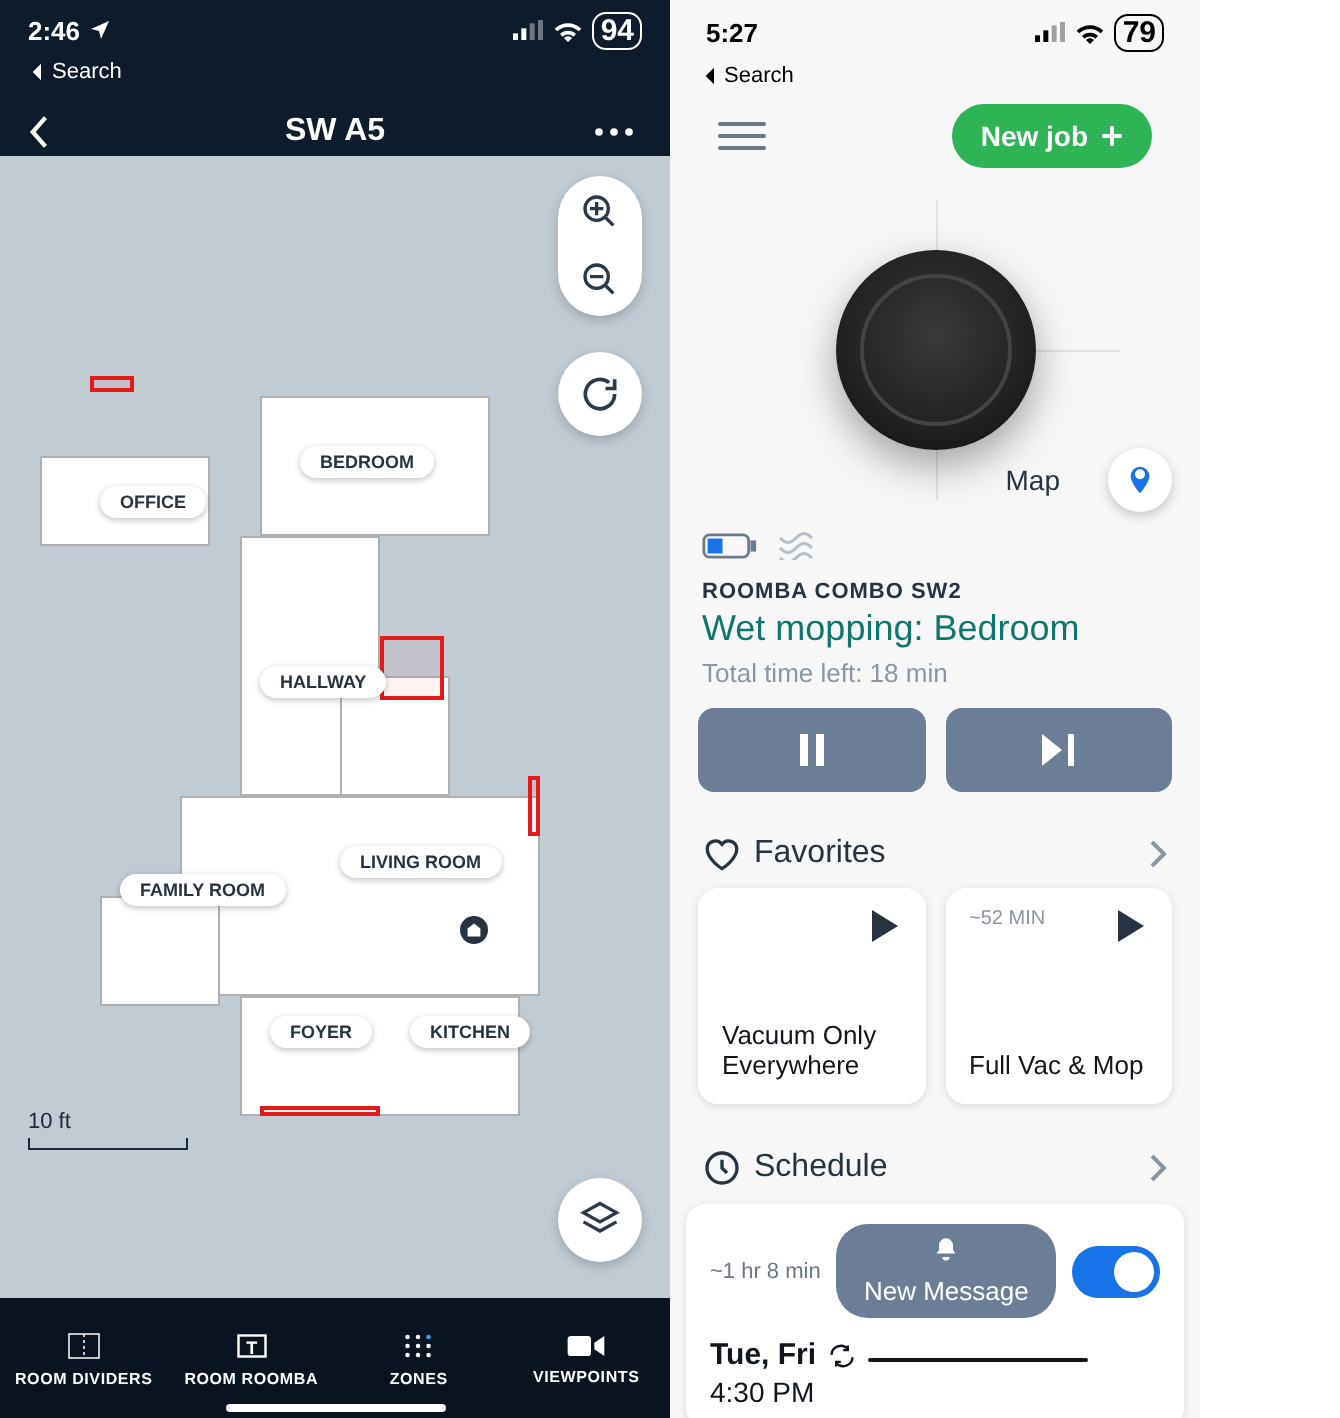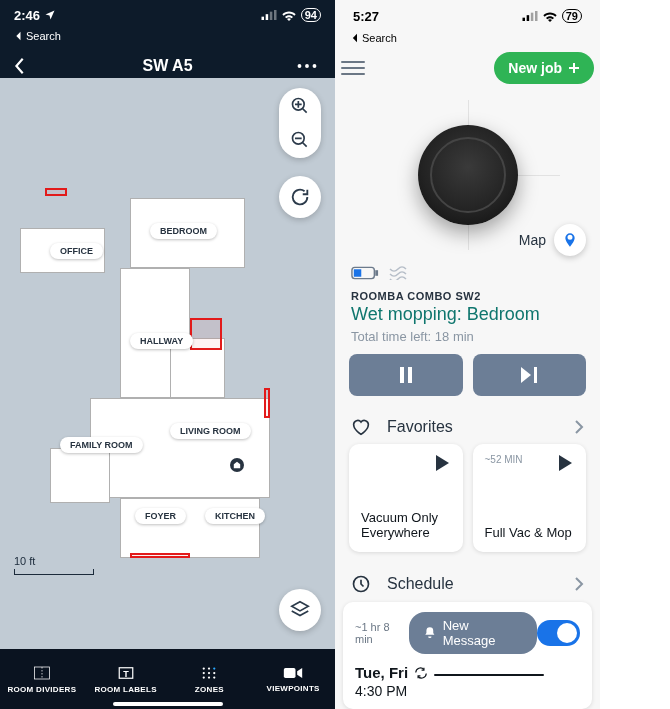--- a/index.html
+++ b/index.html
@@ -6,21 +6,21 @@
   body { font-family: -apple-system, Helvetica, Arial, sans-serif; width: 670px; height: 709px; display: flex; background: #fff; overflow: hidden; }
   .phone { height: 709px; position: relative; }
   .phone-left { width: 335px; background: #0d1b2a; }
   .phone-right { width: 265px; background: #f7f7f7; }
 
   
   .left-status { height: 30px; color: #fff; display: flex; align-items: center; padding: 0 14px; font-size: 13px; font-weight: 600; }
   .left-status .time { display: flex; align-items: center; gap: 4px; justify-content: center; }
   .left-status .spacer { flex: 1; }
   .left-status .right-icons { display: flex; align-items: center; gap: 4px; font-size: 12px; }
-  .batt-pill { border: 1px solid #fff; border-radius: 7px; padding: 0 3px; font-size: 11px; font-weight: 700; }
+  .batt-pill { border: 1px solid #fff; border-radius: 7px; padding: 0 3px; font-size: 15px; font-weight: 700; }
   .left-back { color: #fff; font-size: 11px; padding: 0 14px 4px; display: flex; align-items: center; gap: 4px; }
 
   .map-header { height: 40px; display: flex; align-items: center; justify-content: space-between; padding: 0 14px; color: #fff; }
   .map-header .title { font-size: 16px; font-weight: 600; flex: 1; text-align: center; }
   .map-header .chev, .map-header .dots { width: 24px; }
 
   .map-canvas { position: absolute; top: 78px; left: 0; right: 0; bottom: 60px; background: #c1cbd4; }
 
   .zoom-pill { position: absolute; right: 14px; top: 10px; width: 42px; background: #fff; border-radius: 21px; padding: 6px 0; display: flex; flex-direction: column; align-items: center; gap: 10px; box-shadow: 0 2px 6px rgba(0,0,0,.2); }
   .zoom-pill .zicon { width: 24px; height: 24px; display: flex; align-items: center; justify-content: center; color: #2b3a4a; }
@@ -37,59 +37,59 @@
   .scale-bar { width: 80px; height: 6px; border-left: 1px solid #1b2a3a; border-bottom: 1px solid #1b2a3a; border-right: 1px solid #1b2a3a; margin-top: 2px; }
 
   .left-tabs { position: absolute; left: 0; right: 0; bottom: 0; height: 60px; background: #0a1320; display: flex; }
   .left-tabs .tab { flex: 1; color: #fff; display: flex; flex-direction: column; align-items: center; justify-content: center; gap: 3px; font-size: 8px; font-weight: 600; letter-spacing: .3px; }
   .home-ind { position:absolute; left:50%; transform:translateX(-50%); bottom:3px; width:110px; height:4px; border-radius:2px; background:#fff; }
 
   
   .r-status { height: 32px; display: flex; align-items: center; padding: 0 18px; font-size: 13px; font-weight: 600; color: #000; }
   .r-status .sp { flex: 1; }
   .r-back { font-size: 11px; padding: 0 16px 2px; color: #000; display:flex; align-items:center; gap:4px;}
-  .r-top { padding: 6px 6px; display: flex; align-items: center; justify-content: space-between; }
+  .r-top { padding: 6px 24px; display: flex; align-items: center; justify-content: space-between; }
   .hamburger { width: 24px; height: 20px; display:flex; flex-direction:column; justify-content:space-between; padding:3px 0;}
   .hamburger span{height:2px; background:#6b7785; border-radius:1px;}
   .newjob { background: #2fb455; color: #fff; border-radius: 18px; padding: 8px 14px; font-size: 14px; font-weight: 600; display:flex; align-items:center; gap:6px;}
 
   .robot-zone { height: 170px; position: relative; display:flex; align-items:center; justify-content:center; }
   .robot-zone::before, .robot-zone::after { content:''; position:absolute; background:transparent; }
   .cross-v { position:absolute; top:10px; bottom:10px; left:50%; width:1px; background:#e2e2e2;}
   .cross-h { position:absolute; left:100px; right:40px; top:50%; height:1px; background:#e2e2e2;}
   .robot { width:100px; height:100px; border-radius:50%; background: radial-gradient(circle at 50% 42%, #3a3a3a 0%, #222 60%, #0c0c0c 100%); box-shadow: 0 8px 20px rgba(0,0,0,.35); position:relative; }
   .robot::after{ content:''; position:absolute; inset:12px; border-radius:50%; border:2px solid #444; }
 
-  .map-link { position:absolute; right:14px; bottom:4px; display:flex; align-items:center; gap:8px; font-size:14px; color:#273340; }
+  .map-link { position:absolute; right:14px; bottom:4px; display:flex; align-items:center; gap:24px; font-size:14px; color:#273340; }
   .map-link .pin { width:32px; height:32px; border-radius:50%; background:#fff; box-shadow:0 2px 6px rgba(0,0,0,.2); display:flex; align-items:center; justify-content:center; color:#1973e8;}
 
   .status-icons { padding: 6px 16px; display:flex; gap:10px; color:#6c7a8b; align-items:center;}
   .job-name { padding: 4px 16px 0; font-size: 11px; letter-spacing:.5px; color:#273340; font-weight:600;}
   .task-title { padding: 2px 16px; font-size: 18px; font-weight: 500; color:#0f766e;}
   .time-left { padding: 2px 16px 10px; font-size: 13px; color:#8a96a3;}
 
   .controls { display:flex; gap:10px; padding:0 14px 14px;}
   .ctrl-btn { flex:1; background:#6c7e96; color:#fff; height:42px; border-radius:8px; display:flex; align-items:center; justify-content:center;}
 
-  .section-head { padding: 8px 16px; display:flex; align-items:center; gap:16px; color:#273340;}
+  .section-head { padding: 8px 16px; display:flex; align-items:center; gap:6px; color:#273340;}
   .section-head .lbl { flex:1; font-size:16px; font-weight:500;}
   .section-head .chev { color:#777;}
 
   .fav-row { display:flex; gap:10px; padding:0 14px 14px;}
   .fav-card { flex:1; background:#fff; border-radius:10px; box-shadow:0 1px 4px rgba(0,0,0,.12); padding:10px 12px 12px; height:108px; display:flex; flex-direction:column; justify-content:space-between;}
   .fav-card .top { display:flex; justify-content:space-between; align-items:flex-start; font-size:10px; color:#8a96a3;}
   .fav-card .play { color:#273340; }
   .fav-card .title { font-size:13px; font-weight:500; color:#10161c;}
 
   .sched-card { margin:0 8px; background:#fff; border-radius:10px; box-shadow:0 1px 4px rgba(0,0,0,.12); padding:10px 12px; position:relative;}
   .sched-top { display:flex; align-items:center; justify-content:space-between;}
   .sched-top .est{ font-size:11px; color:#6b7785;}
   .toggle { width:44px; height:26px; border-radius:13px; background:#1973e8; position:relative;}
   .toggle::after{ content:''; position:absolute; right:3px; top:3px; width:20px; height:20px; border-radius:50%; background:#fff;}
-  .newmsg { background:#6c7e96; color:#fff; border-radius:16px; padding:6px 14px; font-size:13px; display:flex; align-items:center; gap:6px;}
+  .newmsg { background:#6c7e96; color:#fff; border-radius:16px; padding:6px 14px; font-size:13px; display:flex; align-items:center; gap:6px;flex-direction:column;}
   .sched-when { margin-top:10px; font-size:15px; font-weight:600; color:#10161c; display:flex; align-items:center; gap:6px;}
   .sched-line { margin-top:4px; height:2px; width:110px; background:#10161c; border-radius:1px;}
 
   svg{display:block}
 </style>
 </head>
 <body>
 
 <div class="phone phone-left">
 
@@ -206,21 +206,21 @@
           <rect x="2" y="4" width="20" height="16" stroke="#fff" fill="none"></rect>
           <path d="M12 4v16" stroke="#fff" stroke-dasharray="2 2"></path>
         </svg>
       <span>ROOM DIVIDERS</span>
     </div>
     <div class="tab">
       <svg width="20" height="18" viewBox="0 0 24 24" fill="none" stroke="#fff" stroke-width="1.6">
           <rect x="3" y="5" width="18" height="14"></rect>
           <text x="12" y="17" text-anchor="middle" font-size="12" fill="#fff" stroke="none">T</text>
         </svg>
-      <span>ROOM LABELS</span>
+      <span>ROOM ROOMBA</span>
     </div>
     <div class="tab">
       <svg width="20" height="18" viewBox="0 0 24 24">
         <circle cx="5" cy="6" r="1.5" fill="#fff"></circle>
           <circle cx="12" cy="6" r="1.5" fill="#fff"></circle>
           <circle cx="19" cy="6" r="1.5" fill="#2aa8ff"></circle>
         <circle cx="5" cy="12" r="1.5" fill="#fff"></circle>
           <circle cx="12" cy="12" r="1.5" fill="#fff"></circle>
           <circle cx="19" cy="12" r="1.5" fill="#fff"></circle>
         <circle cx="5" cy="18" r="1.5" fill="#fff"></circle>

